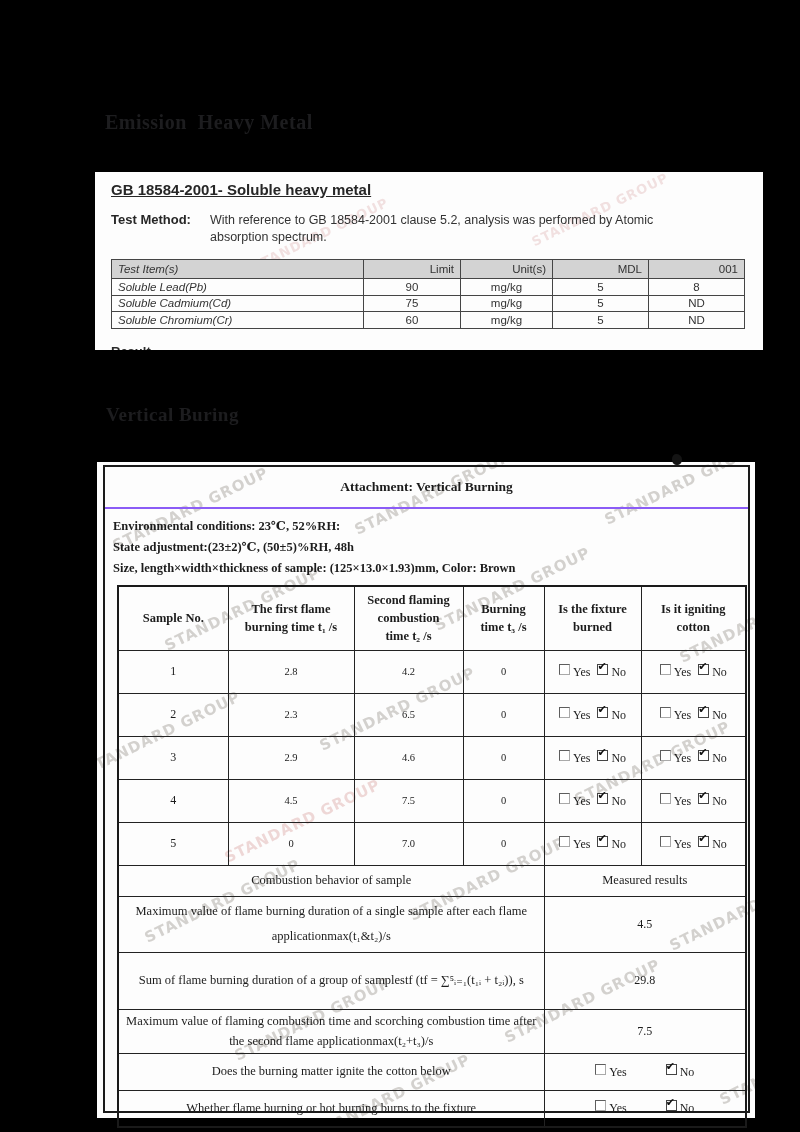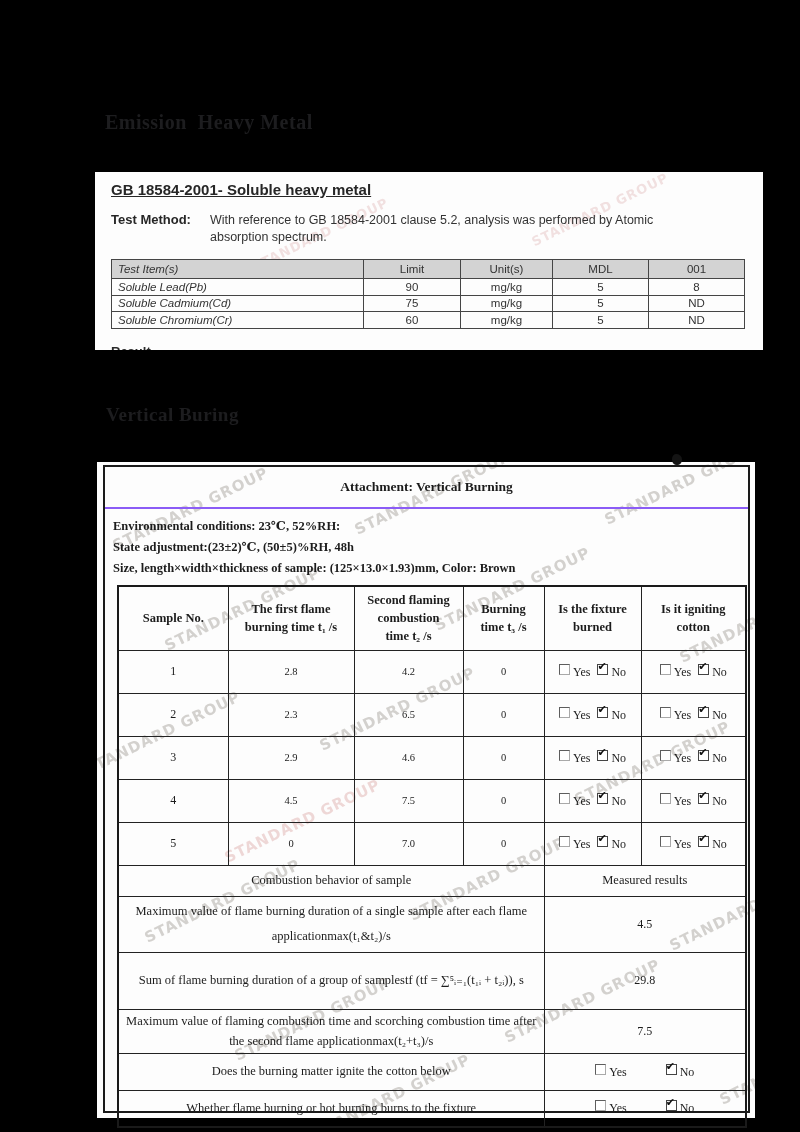--- a/index.html
+++ b/index.html
@@ -16,21 +16,21 @@
   .box1{position:absolute;left:95px;top:172px;width:668px;height:178px;
         background:#fdfdfd;overflow:hidden;color:#2e2e2e;}
   .box1 .hm-title{position:absolute;left:16px;top:9px;margin:0;font-size:15px;font-weight:bold;
         text-decoration:underline;color:#262626;}
   .tm-label{position:absolute;left:16px;top:40px;font-size:13px;font-weight:bold;color:#262626;}
   .tm-text{position:absolute;left:115px;top:40px;width:500px;font-size:12.5px;line-height:1.35;color:#333;}
   table.hm{position:absolute;left:16px;top:87px;width:633px;border-collapse:collapse;
         border:1.5px solid #3a3a3a;font-size:11.5px;color:#333;table-layout:fixed;}
   table.hm th,table.hm td{border:1px solid #454545;padding:0 6px;height:15.5px;text-align:center;
         overflow:hidden;white-space:nowrap;}
-  table.hm th{background:#d3d3d3;font-weight:normal;height:18px;}
+  table.hm th{background:#d3d3d3;font-weight:normal;height:18px;text-align:right;}
   table.hm th:first-child,table.hm td:first-child{text-align:left;font-style:italic;}
   .clipped-result{position:absolute;left:16px;bottom:-9px;font-size:13px;font-weight:bold;color:#2b2b2b;}
 
   
   .box2{position:absolute;left:97px;top:462px;width:658px;height:656px;background:#fdfdfd;
         font-family:"Liberation Serif","DejaVu Serif",serif;color:#1c1c1c;}
   .wm-layer{position:absolute;inset:0;overflow:hidden;pointer-events:none;}
   .wm{position:absolute;font-family:"DejaVu Sans",sans-serif;font-weight:bold;font-size:15px;
         letter-spacing:1px;color:rgba(152,148,140,.42);transform:rotate(-26deg);white-space:nowrap;}
   .wm.pink{color:rgba(205,130,125,.30);}

